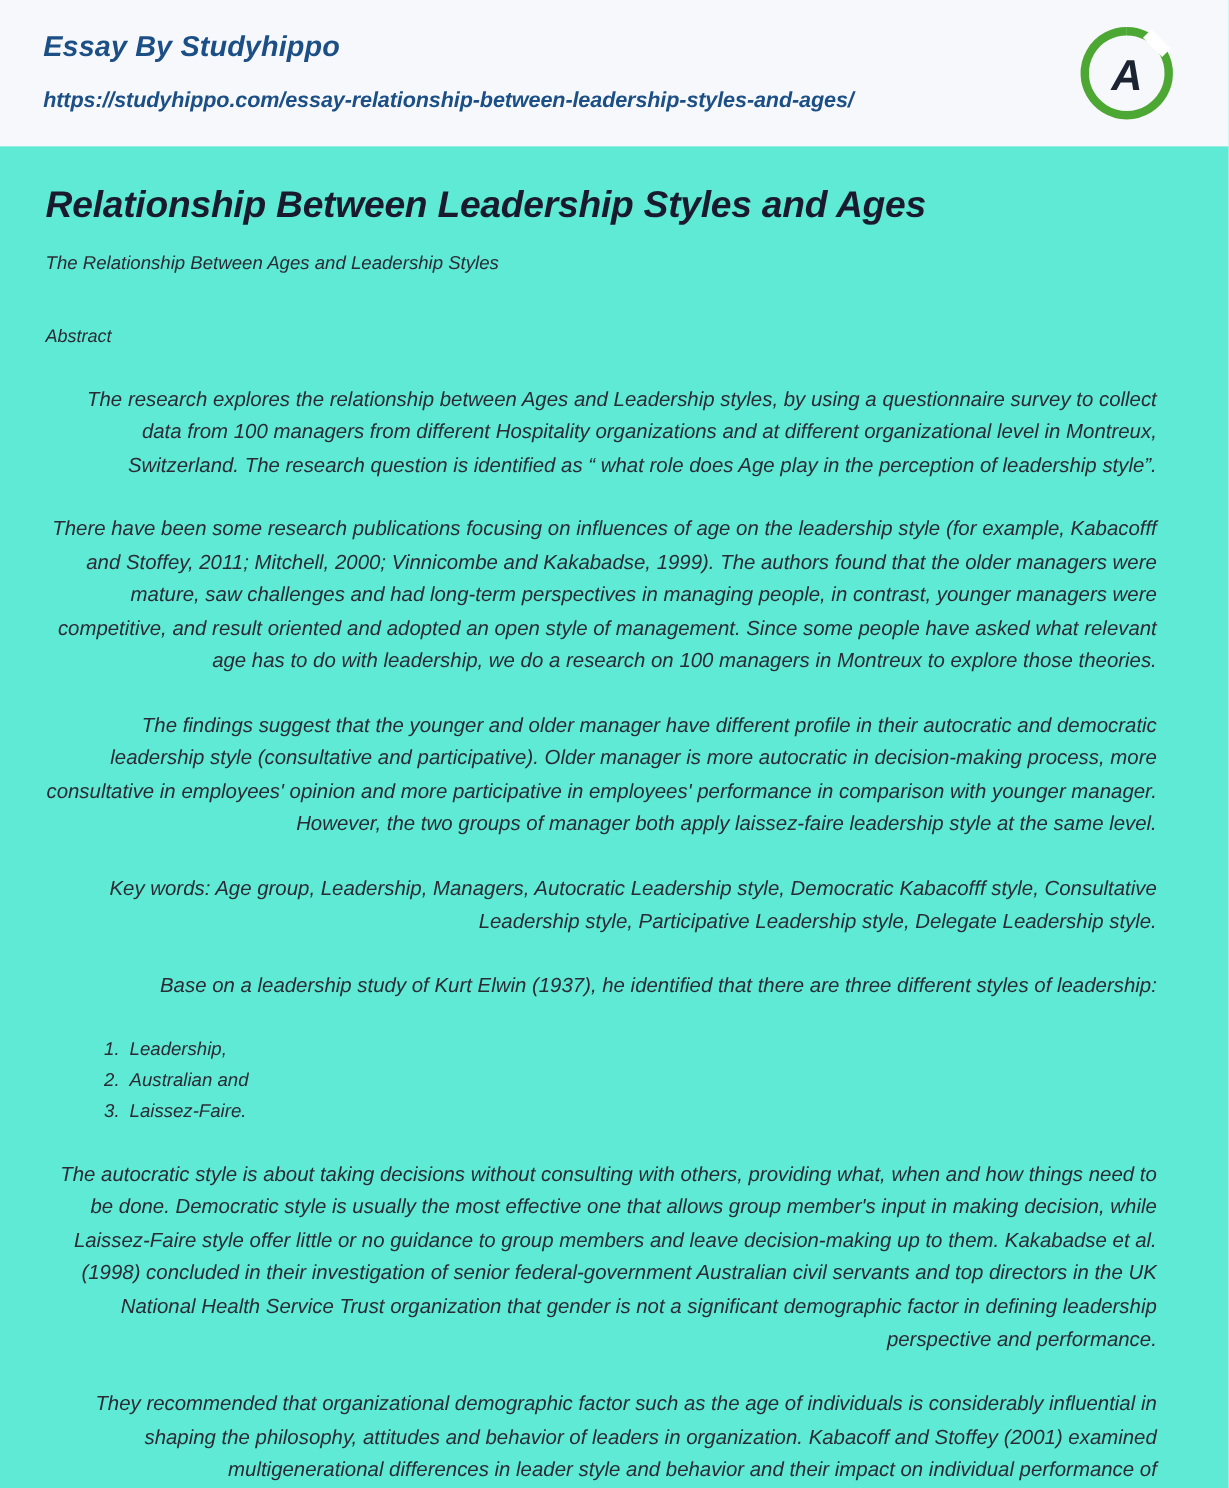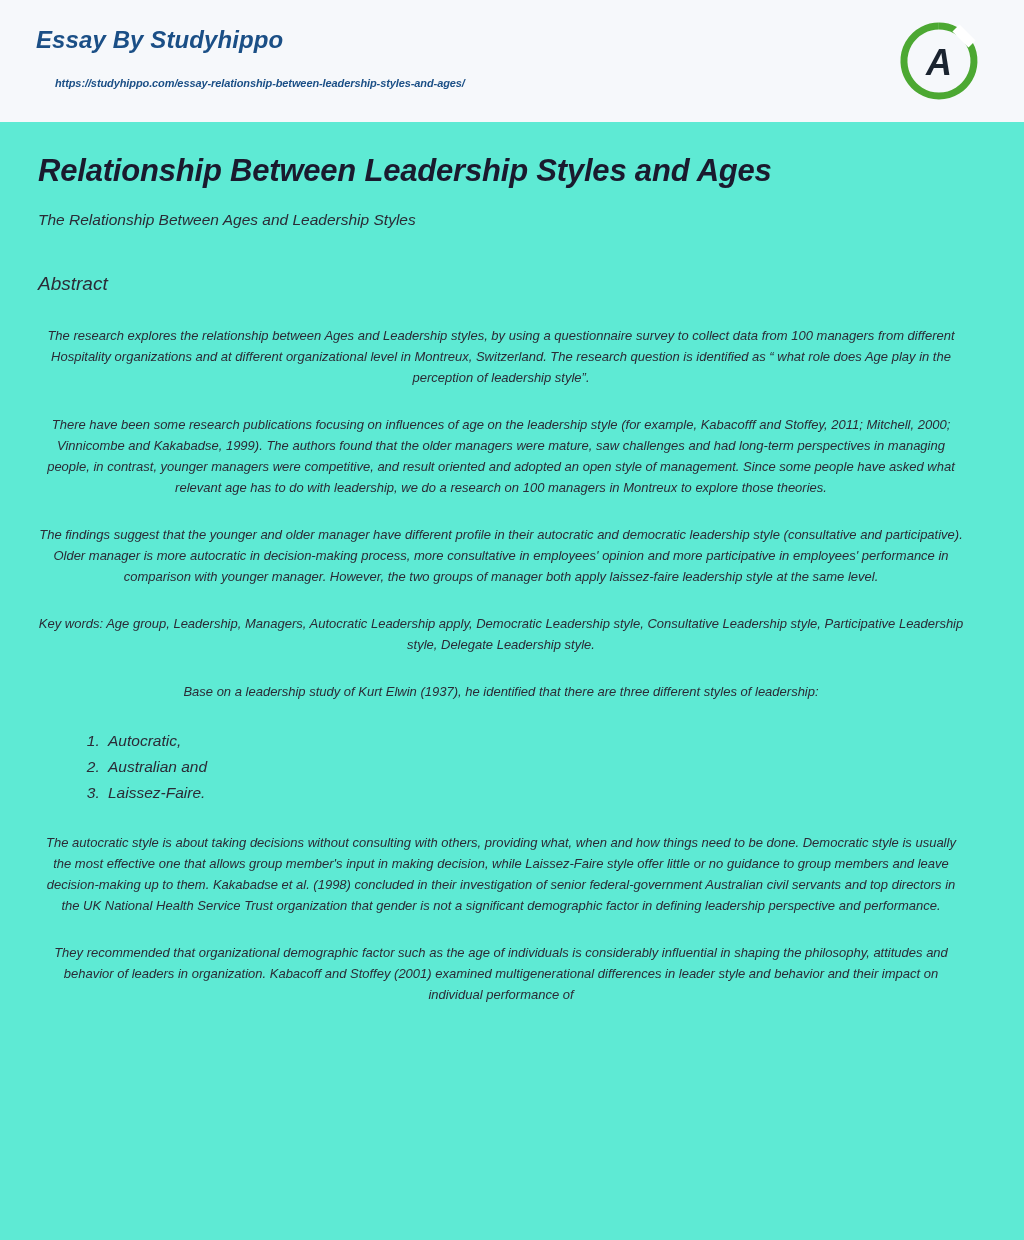--- a/index.html
+++ b/index.html
@@ -26,26 +26,25 @@
   }
   .brand {
     font-size: 24px;
     font-weight: bold;
     color: #1b4f86;
     letter-spacing: 0.1px;
     line-height: 1.2;
     margin: 0 0 18px 0;
   }
   .site-url {
-    font-size: 11px;
+    font-size: 18px;
     color: #1b4f86;
     font-weight: bold;
     letter-spacing: -0.1px;
     text-decoration: none;
-    margin-left: 19px;
   }
   .logo {
     position: absolute;
     right: 46px;
     top: 22px;
     width: 78px;
     height: 78px;
   }
   .logo svg { display: block; }
   
@@ -61,31 +60,31 @@
     letter-spacing: -0.2px;
     max-width: 880px;
   }
   p.subtitle {
     font-size: 15.5px;
     color: #2b2b36;
     margin: 0 0 39px 0;
     line-height: 1.5;
   }
   p.section-label {
-    font-size: 19px;
+    font-size: 15px;
     color: #2b2b36;
     margin: 0 0 26px 0;
     line-height: 1.5;
   }
   p.para {
-    font-size: 13px;
+    font-size: 17px;
     color: #2b2b36;
     margin: 0 16px 26px 0;
     line-height: 1.62;
-    text-align: center;
+    text-align: right;
   }
   ol.styles-list {
     margin: 0 0 26px 0;
     padding-left: 66px;
     font-size: 15.5px;
     color: #2b2b36;
     line-height: 1.62;
   }
   ol.styles-list li {
     margin-bottom: 1px;
@@ -110,25 +109,25 @@
   </div>
 
   <div class="doc">
     <h1 class="doc-title">Relationship Between Leadership Styles and Ages</h1>
     <p class="subtitle">The Relationship Between Ages and Leadership Styles</p>
     <p class="section-label">Abstract</p>
 
     <p class="para">The research explores the relationship between Ages and Leadership styles, by using a questionnaire survey to collect data from 100 managers from different Hospitality organizations and at different organizational level in Montreux, Switzerland. The research question is identified as “ what role does Age play in the perception of leadership style”.</p>
     <p class="para">There have been some research publications focusing on influences of age on the leadership style (for example, Kabacofff and Stoffey, 2011; Mitchell, 2000; Vinnicombe and Kakabadse, 1999). The authors found that the older managers were mature, saw challenges and had long-term perspectives in managing people, in contrast, younger managers were competitive, and result oriented and adopted an open style of management. Since some people have asked what relevant age has to do with leadership, we do a research on 100 managers in Montreux to explore those theories.</p>
     <p class="para">The findings suggest that the younger and older manager have different profile in their autocratic and democratic leadership style (consultative and participative). Older manager is more autocratic in decision-making process, more consultative in employees' opinion and more participative in employees' performance in comparison with younger manager. However, the two groups of manager both apply laissez-faire leadership style at the same level.</p>
-    <p class="para">Key words: Age group, Leadership, Managers, Autocratic Leadership apply, Democratic Leadership style, Consultative Leadership style, Participative Leadership style, Delegate Leadership style.</p>
+    <p class="para">Key words: Age group, Leadership, Managers, Autocratic Leadership style, Democratic Kabacofff style, Consultative Leadership style, Participative Leadership style, Delegate Leadership style.</p>
     <p class="para">Base on a leadership study of Kurt Elwin (1937), he identified that there are three different styles of leadership:</p>
 
     <ol class="styles-list">
-      <li>Autocratic,</li>
+      <li>Leadership,</li>
       <li>Australian and</li>
       <li>Laissez-Faire.</li>
     </ol>
 
     <p class="para">The autocratic style is about taking decisions without consulting with others, providing what, when and how things need to be done. Democratic style is usually the most effective one that allows group member's input in making decision, while Laissez-Faire style offer little or no guidance to group members and leave decision-making up to them. Kakabadse et al. (1998) concluded in their investigation of senior federal-government Australian civil servants and top directors in the UK National Health Service Trust organization that gender is not a significant demographic factor in defining leadership perspective and performance.</p>
     <p class="para">They recommended that organizational demographic factor such as the age of individuals is considerably influential in shaping the philosophy, attitudes and behavior of leaders in organization. Kabacoff and Stoffey (2001) examined multigenerational differences in leader style and behavior and their impact on individual performance of</p>
   </div>
 
 </div>
 

